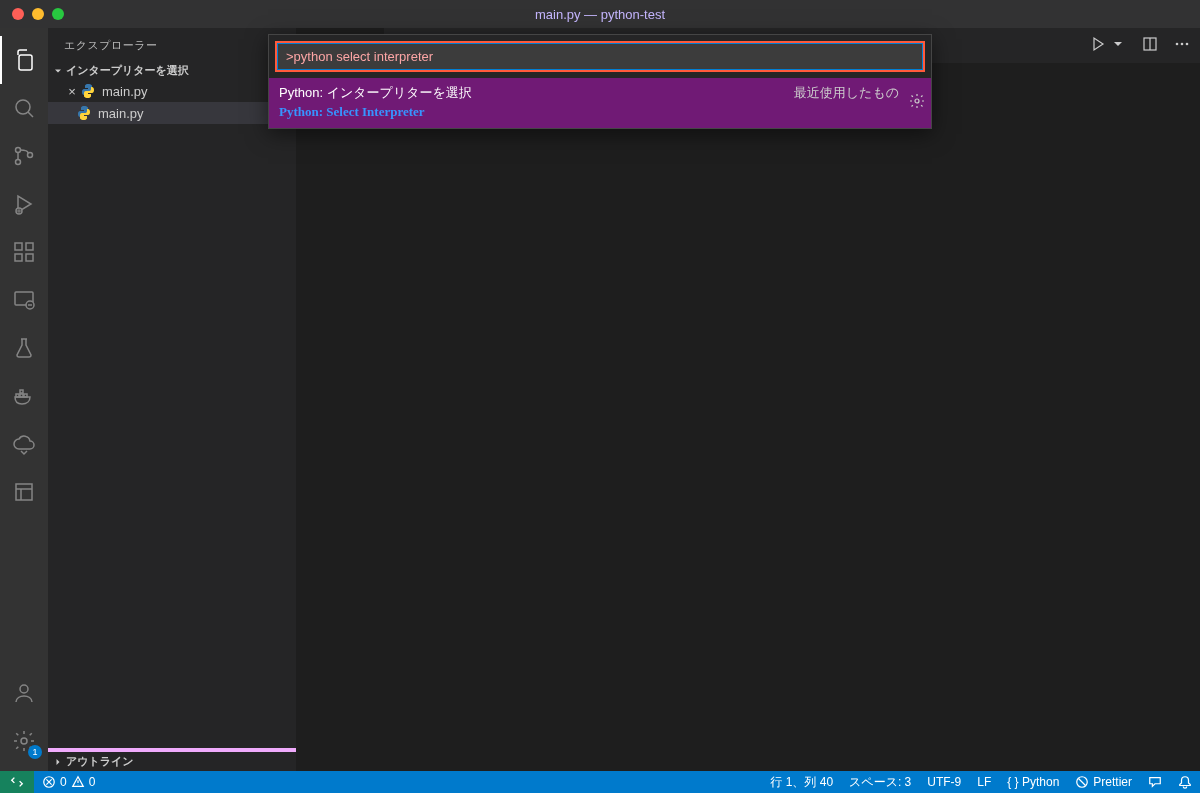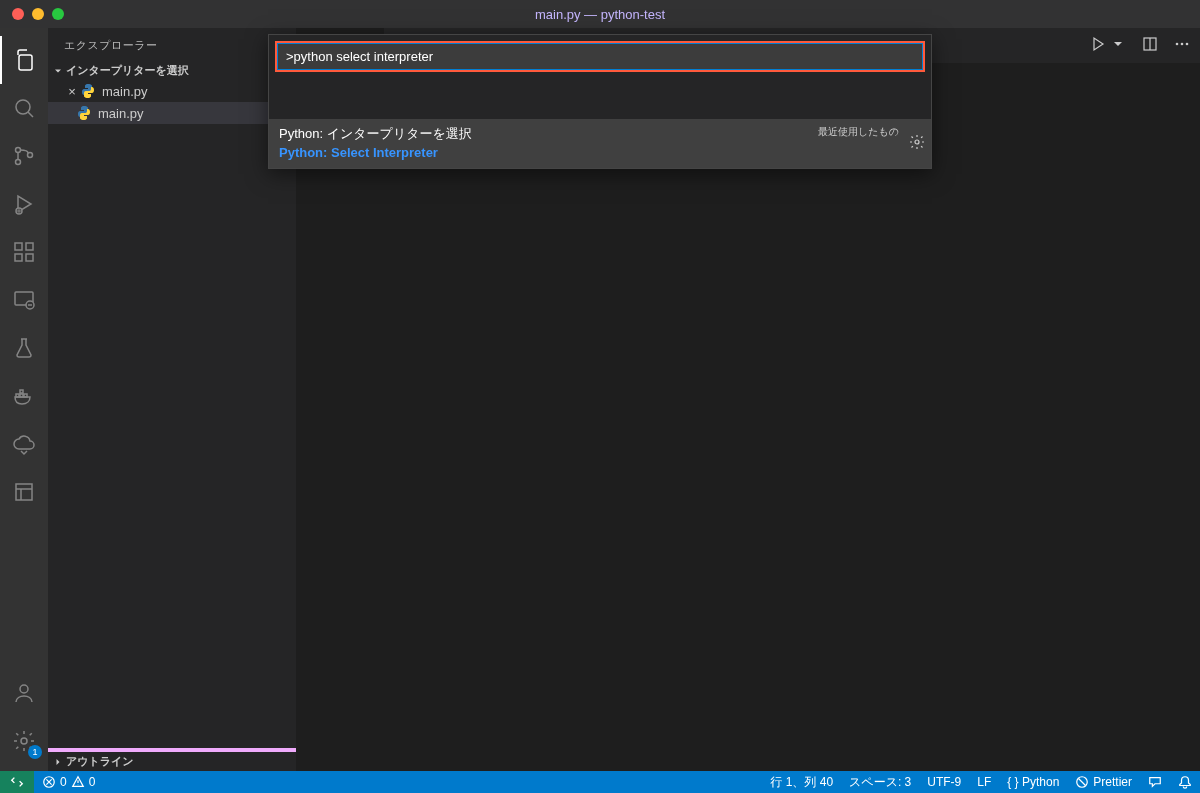--- a/index.html
+++ b/index.html
@@ -47,26 +47,26 @@
 .tabbar .spacer { flex: 1; }
 .tab-actions { display: flex; gap: 16px; padding-right: 10px; color: #ccc; align-items: center; }
 .tab-actions svg { width: 16px; height: 16px; }
 .breadcrumb { height: 22px; display: flex; align-items: center; padding-left: 14px; font-size: 13px; color: #a0a0a0; gap: 6px; background: #1e1e1e; opacity: 0.4; }
 .editor-body { flex: 1; background: #1e1e1e; }
 
 
 .palette { position: absolute; top: 34px; left: 268px; width: 664px; background: #252526; border: 1px solid #454545; box-shadow: 0 5px 20px rgba(0,0,0,0.5); z-index: 100; }
 .palette-input-wrap { padding: 6px; }
 .palette-input-outline { border: 2px solid #ff5a3c; padding: 0; }
-.palette-input { width: 100%; background: #3c3c3c; border: 1px solid #007fd4; color: #ffffff; font-size: 13px; padding: 5px 8px; outline: none; font-family: inherit; }
-.palette-result { background: #404040; padding: 6px 10px 8px 10px; display: flex; align-items: flex-start; position: relative; margin-top: 41px; }
+.palette-input { width: 100%; background: #3c3c3c; border: 1px solid #007fd4; color: #fca5a5; font-size: 13px; padding: 5px 8px; outline: none; font-family: inherit; }
+.palette-result { background: #701a75; padding: 6px 10px 8px 10px; display: flex; align-items: flex-start; position: relative; }
 .palette-result .col1 { flex: 1; }
 .palette-result .line1 { color: #fff; font-size: 13px; }
-.palette-result .line2 { color: #3794ff; font-size: 13px; font-weight: 600; margin-top: 2px; }
-.palette-result .right { font-size: 10px; color: #ccc; margin-right: 22px; }
+.palette-result .line2 { color: #3794ff; font-size: 13px; font-weight: 600; margin-top: 2px; font-family: Liberation Serif, serif; }
+.palette-result .right { font-size: 13px; color: #ccc; margin-right: 22px; }
 .palette-result .gear { position: absolute; right: 6px; top: 50%; transform: translateY(-50%); color: #ccc; }
 .palette-result .gear svg { width: 16px; height: 16px; }
 
 
 .statusbar { height: 22px; background: #007acc; color: #fff; display: flex; align-items: center; font-size: 12px; }
 .statusbar .sb-item { padding: 0 8px; display: flex; align-items: center; gap: 4px; height: 100%; cursor: pointer; }
 .statusbar .remote { background: #16825d; width: 34px; justify-content: center; }
 .statusbar .spacer { flex: 1; }
 .statusbar svg { width: 14px; height: 14px; }
 

